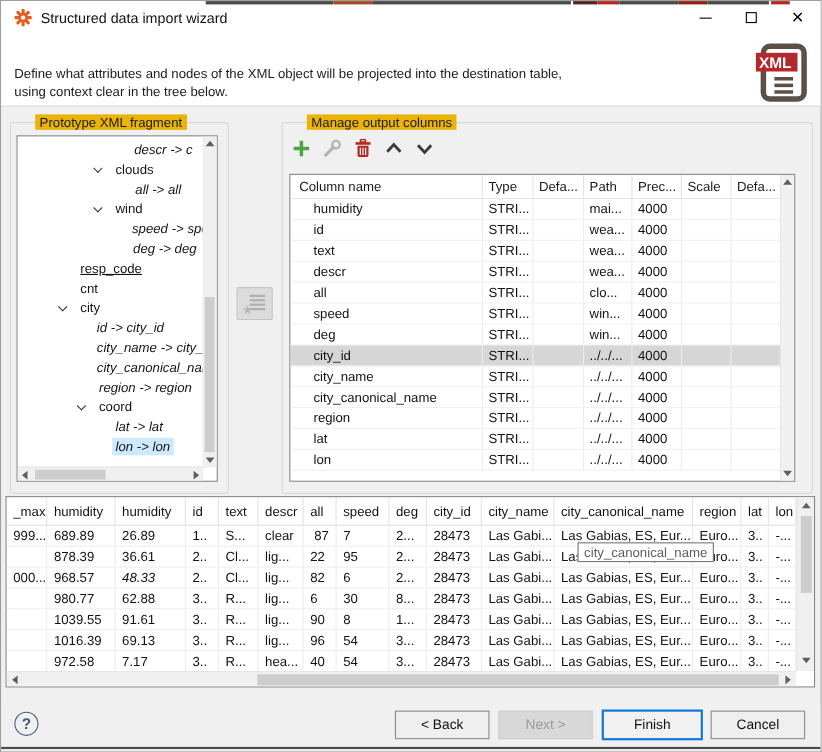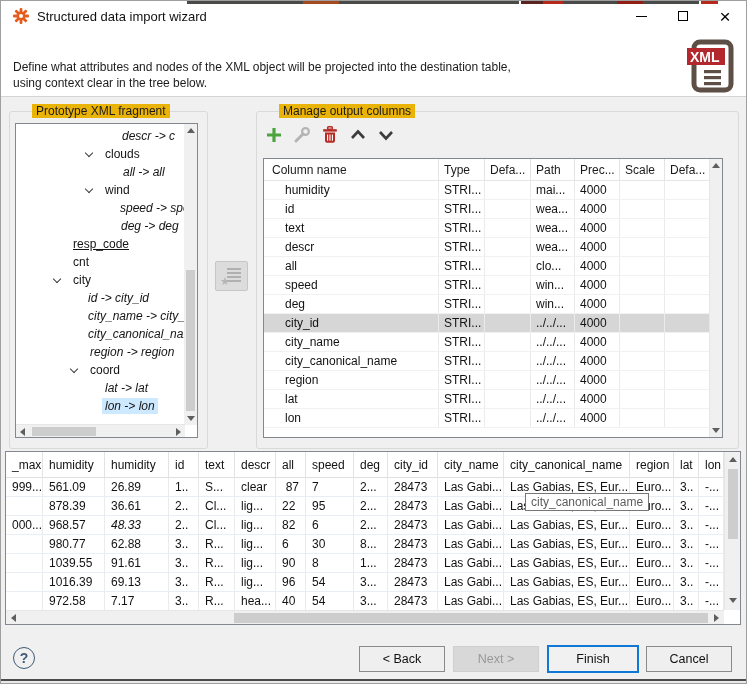--- a/index.html
+++ b/index.html
@@ -389,21 +389,21 @@
           <div class="pcell" style="width: 34px;">deg</div>
           <div class="pcell" style="width: 50px;">city_id</div>
           <div class="pcell" style="width: 66px;">city_name</div>
           <div class="pcell" style="width: 126px;">city_canonical_name</div>
           <div class="pcell" style="width: 44px;">region</div>
           <div class="pcell" style="width: 25px;">lat</div>
           <div class="pcell" style="width: 25px;">lon</div>
         </div>
         <div class="prow">
           <div class="pcell" style="width: 37px;">999...</div>
-          <div class="pcell" style="width: 62px;">561.09</div>
+          <div class="pcell" style="width: 62px;">689.89</div>
           <div class="pcell" style="width: 64px;">26.89</div>
           <div class="pcell" style="width: 30px;">1..</div>
           <div class="pcell" style="width: 36px;">S...</div>
           <div class="pcell" style="width: 41px;">clear</div>
           <div class="pcell" style="width: 30px; text-align: right;">87</div>
           <div class="pcell" style="width: 48px;">7</div>
           <div class="pcell" style="width: 34px;">2...</div>
           <div class="pcell" style="width: 50px;">28473</div>
           <div class="pcell" style="width: 66px;">Las Gabi...</div>
           <div class="pcell" style="width: 126px;">Las Gabias, ES, Eur...</div>

